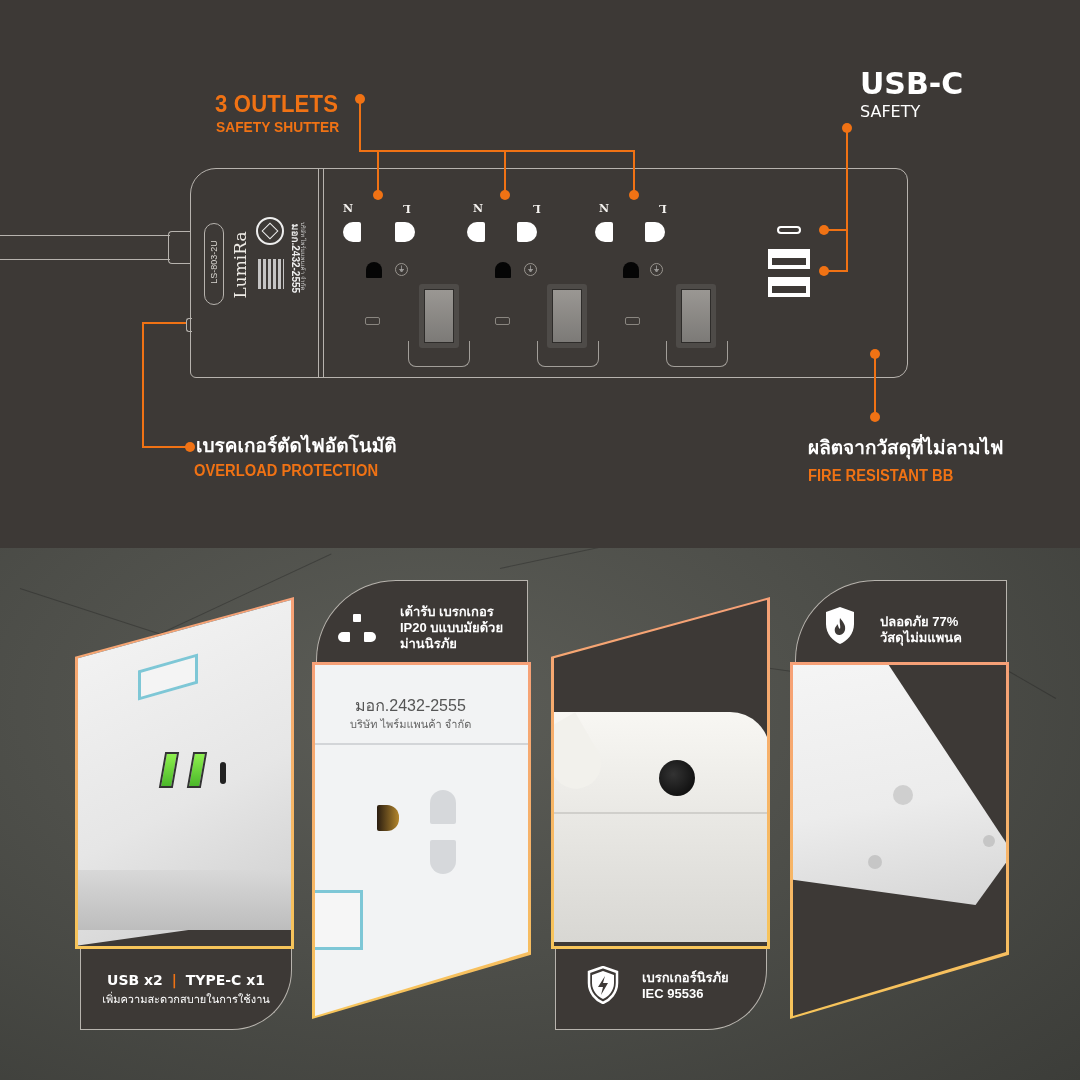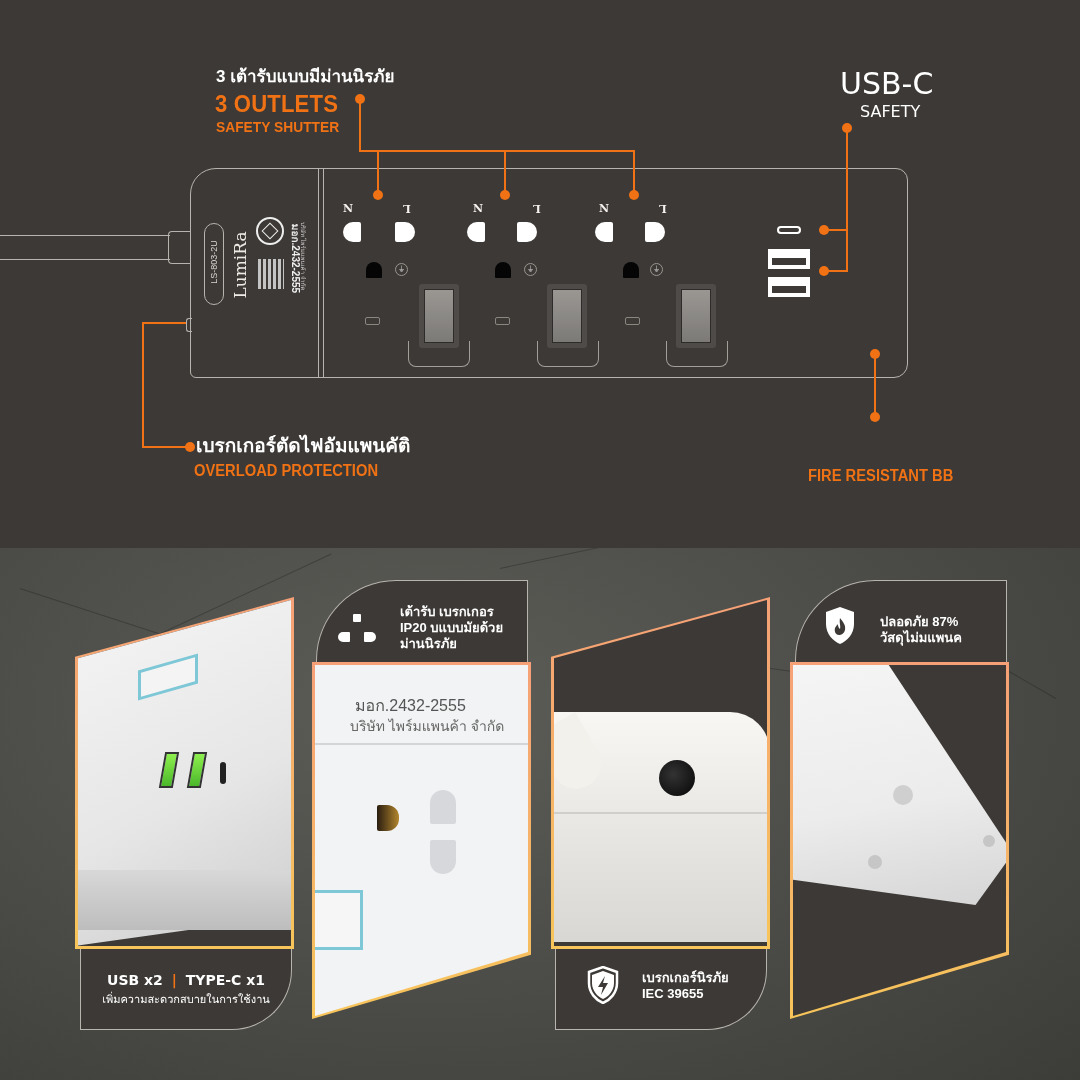--- a/index.html
+++ b/index.html
@@ -100,53 +100,53 @@
   </div>
   <div class="sw-bed" style="left:676px;top:284px;">
       <div class="sw"></div>
     </div>
   <div class="sw-tray" style="left:666px;top:341px;"></div>
 
   <div class="usb-c" style="left:777px;top:226px;"></div>
   <div class="usb-a" style="left:768px;top:249px;"></div>
   <div class="usb-a" style="left:768px;top:277px;"></div>
 
-  <div class="abs th-title white" style="left:216px;top:62px;">3 เต้ารับแบบมีม่านนิรภัย</div>
   <div class="abs big-or orange" style="left:215px;top:90px;">3 OUTLETS</div>
   <div class="abs small-or orange" style="left:216px;top:118px;">SAFETY SHUTTER</div>
   <div class="dot" style="left:355px;top:94px;"></div>
   <div class="ln" style="left:359px;top:99px;width:2px;height:52px;"></div>
   <div class="ln" style="left:377px;top:150px;width:258px;height:2px;"></div>
   <div class="ln" style="left:359px;top:150px;width:20px;height:2px;"></div>
   <div class="ln" style="left:377px;top:150px;width:2px;height:45px;"></div>
   <div class="ln" style="left:504px;top:150px;width:2px;height:45px;"></div>
   <div class="ln" style="left:633px;top:150px;width:2px;height:45px;"></div>
   <div class="dot" style="left:373px;top:190px;"></div>
   <div class="dot" style="left:500px;top:190px;"></div>
   <div class="dot" style="left:629px;top:190px;"></div>
 
-  <div class="abs white" style="left:840px;top:66px;font-size:30px;font-weight:400;font-family:'DejaVu Sans',sans-serif;">USB-C</div>
+  <div class="abs white" style="left:860px;top:66px;font-size:30px;font-weight:700;font-family:'DejaVu Sans',sans-serif;">USB-C</div>
   <div class="abs white" style="left:860px;top:102px;font-size:16px;font-family:'DejaVu Sans',sans-serif;">SAFETY</div>
   <div class="dot" style="left:842px;top:123px;"></div>
   <div class="ln" style="left:846px;top:128px;width:2px;height:143px;"></div>
   <div class="ln" style="left:824px;top:229px;width:24px;height:2px;"></div>
   <div class="ln" style="left:824px;top:270px;width:24px;height:2px;"></div>
   <div class="dot" style="left:819px;top:225px;"></div>
   <div class="dot" style="left:819px;top:266px;"></div>
 
   <div class="dot" style="left:185px;top:442px;"></div>
   <div class="ln" style="left:142px;top:322px;width:2px;height:126px;"></div>
   <div class="ln" style="left:142px;top:322px;width:44px;height:2px;"></div>
   <div class="ln" style="left:142px;top:446px;width:46px;height:2px;"></div>
-  <div class="abs th-title white" style="left:196px;top:430px;font-size:19px;">เบรกเกอร์ตัดไฟอัมแพนคัติ</div>
+  <div class="abs th-title white" style="left:196px;top:430px;font-size:19px;">เบรคเกอร์ตัดไฟอัตโนมัติ</div>
   <div class="abs small-or orange" style="left:194px;top:462px;font-size:16px;">OVERLOAD PROTECTION</div>
 
   <div class="dot" style="left:870px;top:349px;"></div>
   <div class="ln" style="left:874px;top:354px;width:2px;height:62px;"></div>
   <div class="dot" style="left:870px;top:412px;"></div>
+  <div class="abs th-title white" style="left:808px;top:432px;font-size:19px;">ผลิตจากวัสดุที่ไม่ลามไฟ</div>
   <div class="abs small-or orange" style="left:808px;top:467px;font-size:16px;">FIRE RESISTANT BB</div>
 </div>
 
 <div class="bottom">
   <div class="scratch" style="left:20px;top:40px;width:240px;transform:rotate(18deg);"></div>
   <div class="scratch" style="left:500px;top:20px;width:300px;transform:rotate(-12deg);"></div>
   <div class="scratch" style="left:900px;top:60px;width:180px;transform:rotate(30deg);"></div>
   <div class="scratch" style="left:150px;top:90px;width:200px;transform:rotate(-25deg);"></div>
   <div class="scratch" style="left:700px;top:110px;width:160px;transform:rotate(8deg);"></div>
 </div>
@@ -178,59 +178,59 @@
   <div style="position:absolute;left:26px;top:18px;width:12px;height:10px;background:#fff;border-radius:1px 5px 5px 1px;"></div>
 </div>
 <div class="cap-text" style="left:400px;top:604px;">
   <div>เต้ารับ เบรกเกอร</div>
   <div>IP20 บแบบมัยด้วย</div>
   <div>ม่านนิรภัย</div>
 </div>
 <div class="abs" style="left:312px;top:662px;width:219px;height:357px;clip-path:polygon(0 0, 100% 0, 100% 82%, 0 100%);background:linear-gradient(#f6a077,#f7c55a);">
   <div class="abs" style="inset:3px;clip-path:polygon(0 0, 100% 0, 100% 81.8%, 0 100%);background:#f2f3f4;">
     <div class="abs" style="left:40px;top:28px;font-size:16px;color:#555;">มอก.2432-2555</div>
-    <div class="abs" style="left:35px;top:50px;font-size:14px;color:#666;">บริษัท ไพร์มแพนค้า จำกัด</div>
+    <div class="abs" style="left:35px;top:50px;font-size:11px;color:#666;">บริษัท ไพร์มแพนค้า จำกัด</div>
     <div class="abs" style="left:0;top:78px;width:216px;height:2px;background:#d3d5d8;"></div>
     <div class="abs" style="left:115px;top:125px;width:26px;height:34px;background:#d6d8db;border-radius:13px 13px 2px 2px;"></div>
     <div class="abs" style="left:62px;top:140px;width:22px;height:26px;background:linear-gradient(90deg,#2a1d10,#b3862d);border-radius:2px 12px 12px 2px;"></div>
     <div class="abs" style="left:115px;top:175px;width:26px;height:34px;background:#d6d8db;border-radius:2px 2px 13px 13px;"></div>
     <div class="abs" style="left:0;top:225px;width:48px;height:60px;background:#f6f6f6;border:3px solid #7ec7d6;border-left:none;"></div>
   </div>
 </div>
 
 <div class="cap" style="left:555px;top:940px;width:212px;height:90px;border-top:none;border-radius:0 0 60px 0;"></div>
 <div class="abs" style="left:587px;top:966px;width:32px;height:38px;">
   <svg width="32" height="38" viewBox="0 0 32 38">
       <path d="M16 1 L30 6 V17 C30 27 23 34 16 37 C9 34 2 27 2 17 V6 Z" fill="none" stroke="#fff" stroke-width="2.5"></path>
       <path d="M16 5 L27 9 V17 C27 25 21 31 16 33 C11 31 5 25 5 17 V9 Z" fill="#fff"></path>
       <path d="M18 10 L11 21 H16 L14 29 L21 17 H16 Z" fill="#3d3936"></path>
     </svg>
 </div>
 <div class="cap-text" style="left:642px;top:970px;">
   <div>เบรกเกอร์นิรภัย</div>
-  <div>IEC 39655</div>
+  <div>IEC 95536</div>
 </div>
 <div class="abs" style="left:551px;top:597px;width:219px;height:352px;clip-path:polygon(0 17%, 100% 0, 100% 100%, 0 100%);background:linear-gradient(#f6a077,#f7c55a);">
   <div class="abs" style="inset:3px;clip-path:polygon(0 16.8%, 100% 0, 100% 100%, 0 100%);background:#3d3936;">
     <div class="abs" style="left:0;top:112px;width:216px;height:230px;background:linear-gradient(180deg,#f8f7f3 0%,#ebeae6 40%,#d8d7d3 100%);border-radius:0 40px 0 0;"></div>
     <div class="abs" style="left:-8px;top:120px;width:50px;height:70px;background:#f2f1ec;border-radius:0 0 25px 25px;transform:rotate(-30deg);"></div>
     <div class="abs" style="left:105px;top:160px;width:36px;height:36px;background:radial-gradient(circle at 40% 40%,#333,#050505);border-radius:50%;"></div>
     <div class="abs" style="left:0;top:212px;width:216px;height:2px;background:#d0cfcb;"></div>
   </div>
 </div>
 
 <div class="cap" style="left:795px;top:580px;width:212px;height:90px;border-bottom:none;border-radius:80px 0 0 0;"></div>
 <div class="abs" style="left:824px;top:606px;width:32px;height:40px;">
   <svg width="32" height="40" viewBox="0 0 32 40">
       <path d="M16 1 L30 6 V18 C30 28 23 35 16 38 C9 35 2 28 2 18 V6 Z" fill="#fff"></path>
       <path d="M16 12 C19 16 22 19 21 24 C20 28 17 29 15 29 C12 29 10 26 11 22 C12 20 13 20 13 18 C15 20 14 22 16 23 C17 20 15 17 16 12 Z" fill="#3d3936"></path>
     </svg>
 </div>
 <div class="cap-text" style="left:880px;top:614px;">
-  <div>ปลอดภัย 87%</div>
+  <div>ปลอดภัย 77%</div>
   <div>วัสดุไม่มแพนค</div>
 </div>
 <div class="abs" style="left:790px;top:662px;width:219px;height:357px;clip-path:polygon(0 0, 100% 0, 100% 82%, 0 100%);background:linear-gradient(#f6a077,#f7c55a);">
   <div class="abs" style="inset:3px;clip-path:polygon(0 0, 100% 0, 100% 81.8%, 0 100%);background:#3d3936;">
     <div class="abs" style="left:-30px;top:-20px;width:250px;height:260px;background:linear-gradient(170deg,#f6f6f6 0%,#ececec 60%,#d5d5d5 100%);clip-path:polygon(0 0, 45% 0, 100% 80%, 85% 100%, 10% 90%, 0 40%);"></div>
     <div class="abs" style="left:100px;top:120px;width:20px;height:20px;background:#cfcfcf;border-radius:50%;"></div>
     <div class="abs" style="left:75px;top:190px;width:14px;height:14px;background:#c6c6c6;border-radius:50%;"></div>
     <div class="abs" style="left:190px;top:170px;width:12px;height:12px;background:#c6c6c6;border-radius:50%;"></div>
   </div>
 </div>

